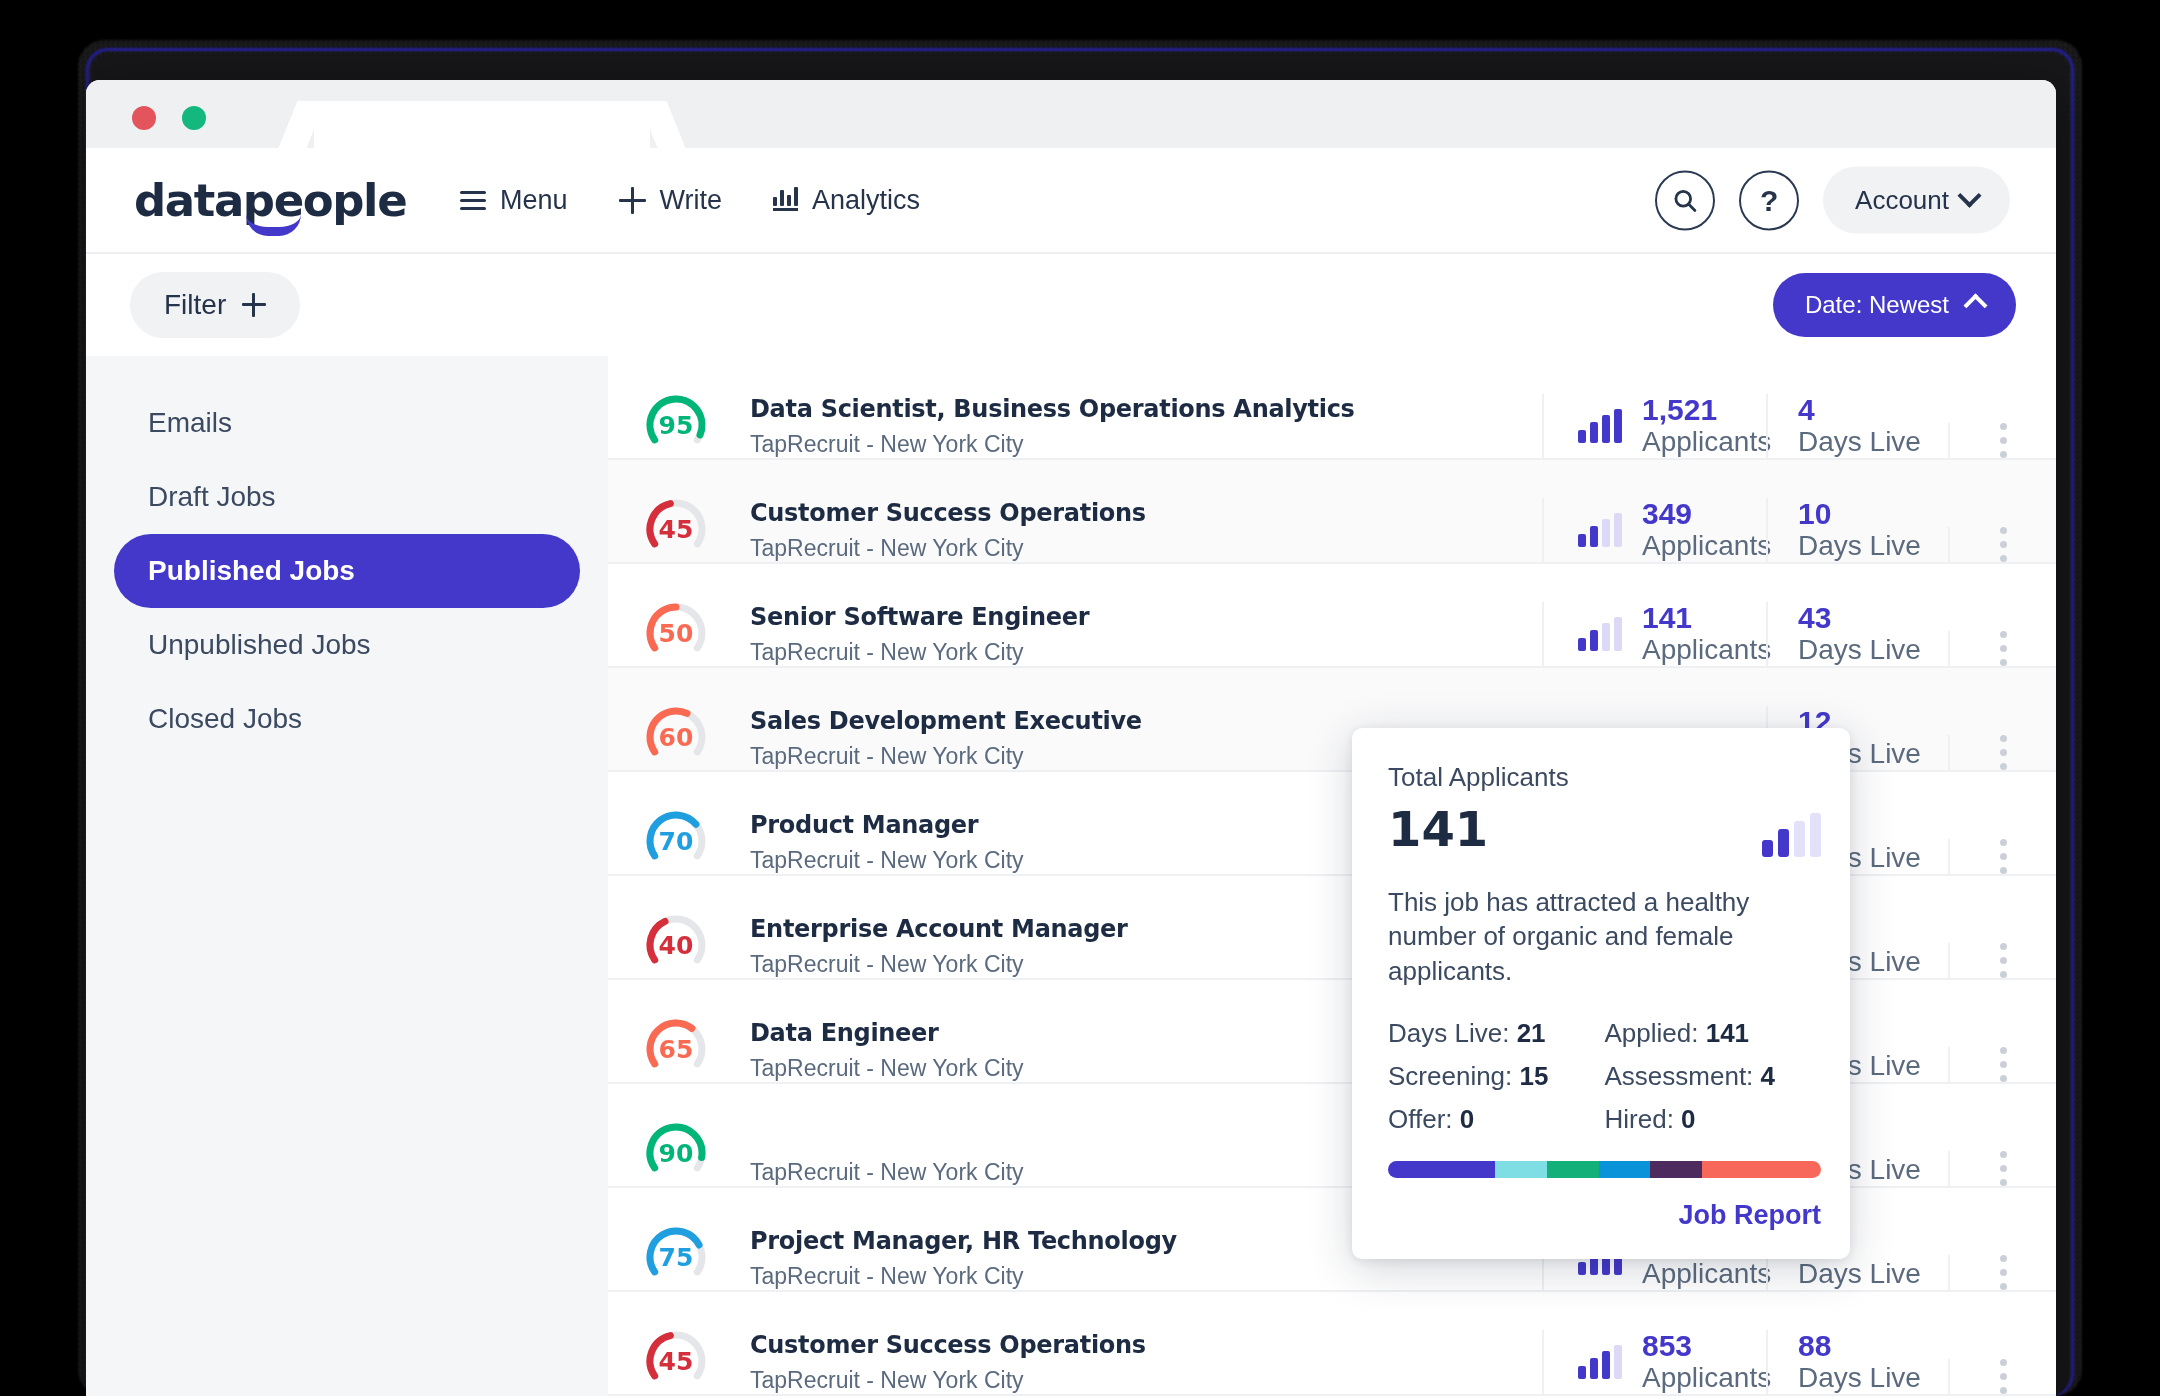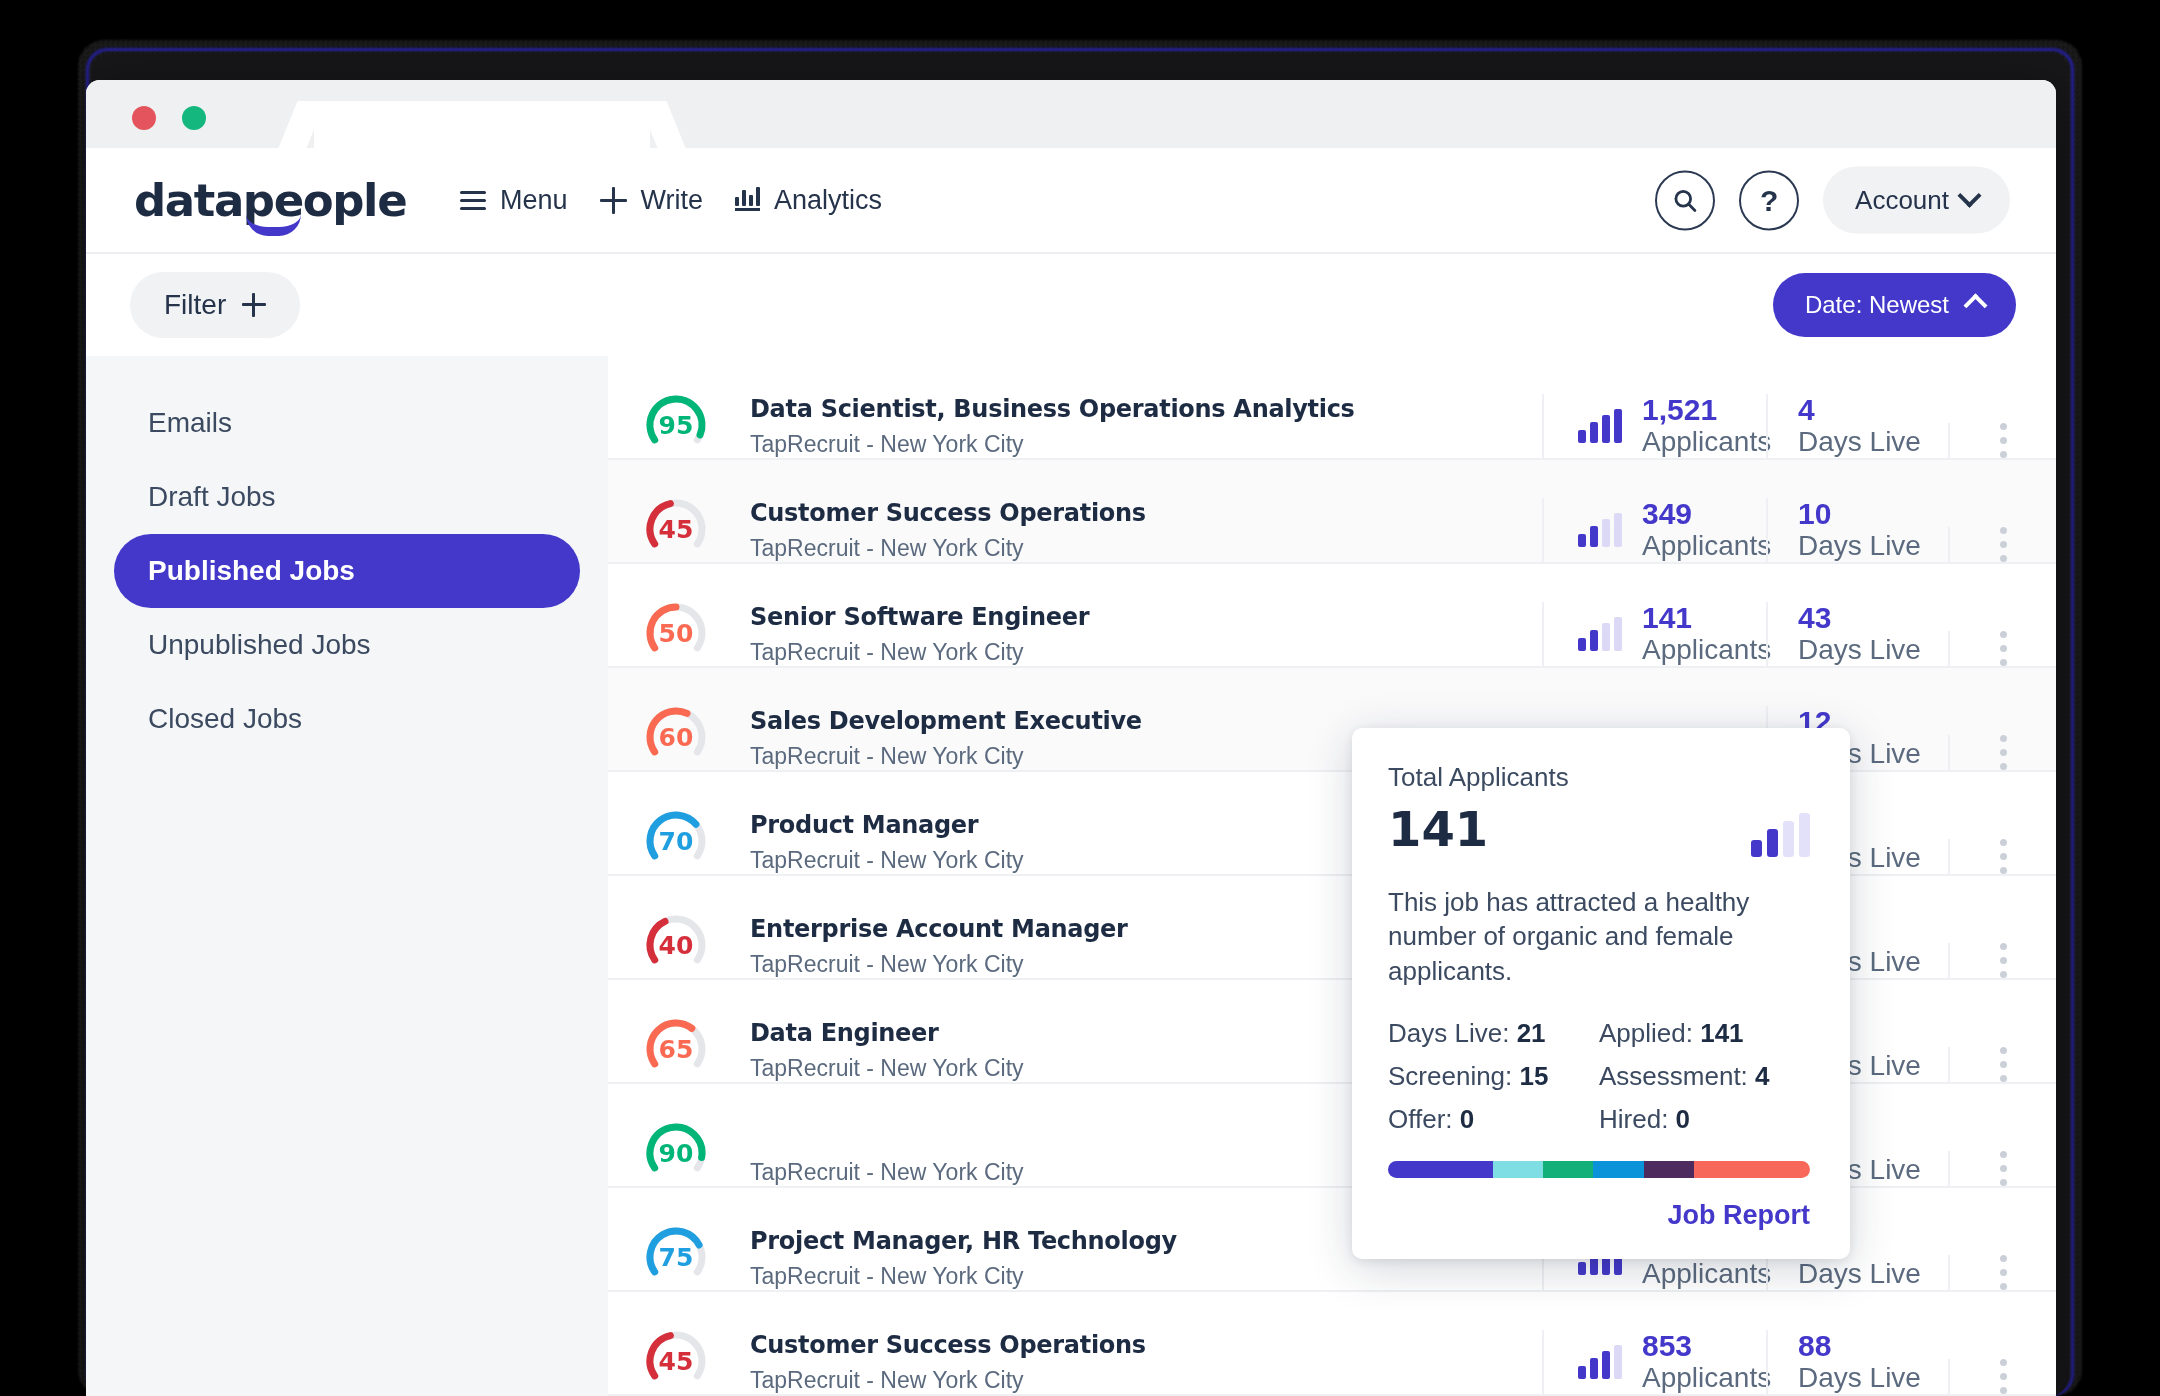--- a/index.html
+++ b/index.html
@@ -120,21 +120,21 @@
   .logo-smile {
     position: absolute;
     left: 112px;
     bottom: -9px;
     width: 55px;
     height: 22px;
     border-bottom: 9px solid #4338ca;
     border-radius: 0 0 40px 40px;
   }
 
-  .navgroup { display: flex; align-items: center; gap: 32px; margin-left: 58px; }
+  .navgroup { display: flex; align-items: center; gap: 51px; margin-left: 58px; }
   .navitem {
     display: flex; align-items: center; gap: 14px;
     font-size: 27px; color: #25334b; cursor: pointer;
   }
   .ic-burger { display: inline-flex; flex-direction: column; gap: 5px; width: 26px; }
   .ic-burger i { display: block; height: 3px; background: #25334b; border-radius: 2px; }
   .ic-plus { position: relative; width: 27px; height: 27px; display: inline-block; }
   .ic-plus::before, .ic-plus::after {
     content: ""; position: absolute; background: #25334b; border-radius: 1px;
   }
@@ -237,21 +237,21 @@
   .kebab i { width: 7px; height: 7px; border-radius: 50%; background: #cbd0d8; }
 
   
   .tipcard {
     position: absolute;
     left: 1266px; top: 648px;
     width: 498px;
     background: #ffffff;
     border-radius: 10px;
     box-shadow: 0 10px 46px rgba(25,35,60,.19), 0 2px 10px rgba(25,35,60,.10);
-    padding: 34px 40px 28px 36px;
+    padding: 34px 29px 28px 36px;
   }
   .tip-label { font-size: 26px; color: #3b4a60; }
   .tip-row1 { display: flex; align-items: flex-end; justify-content: space-between; margin-top: 8px; }
   .tip-big { font-size: 48px; font-weight: 700; color: #1d2b43; font-family: "DejaVu Sans", sans-serif; }
   .tip-sig { display: inline-flex; align-items: flex-end; gap: 5px; height: 44px; }
   .tip-sig i { width: 11px; border-radius: 3px; background: #e3e0fa; }
   .tip-sig i.on { background: #4338ca; }
   .tip-sig i:nth-child(1) { height: 17px; }
   .tip-sig i:nth-child(2) { height: 28px; }
   .tip-sig i:nth-child(3) { height: 36px; }

